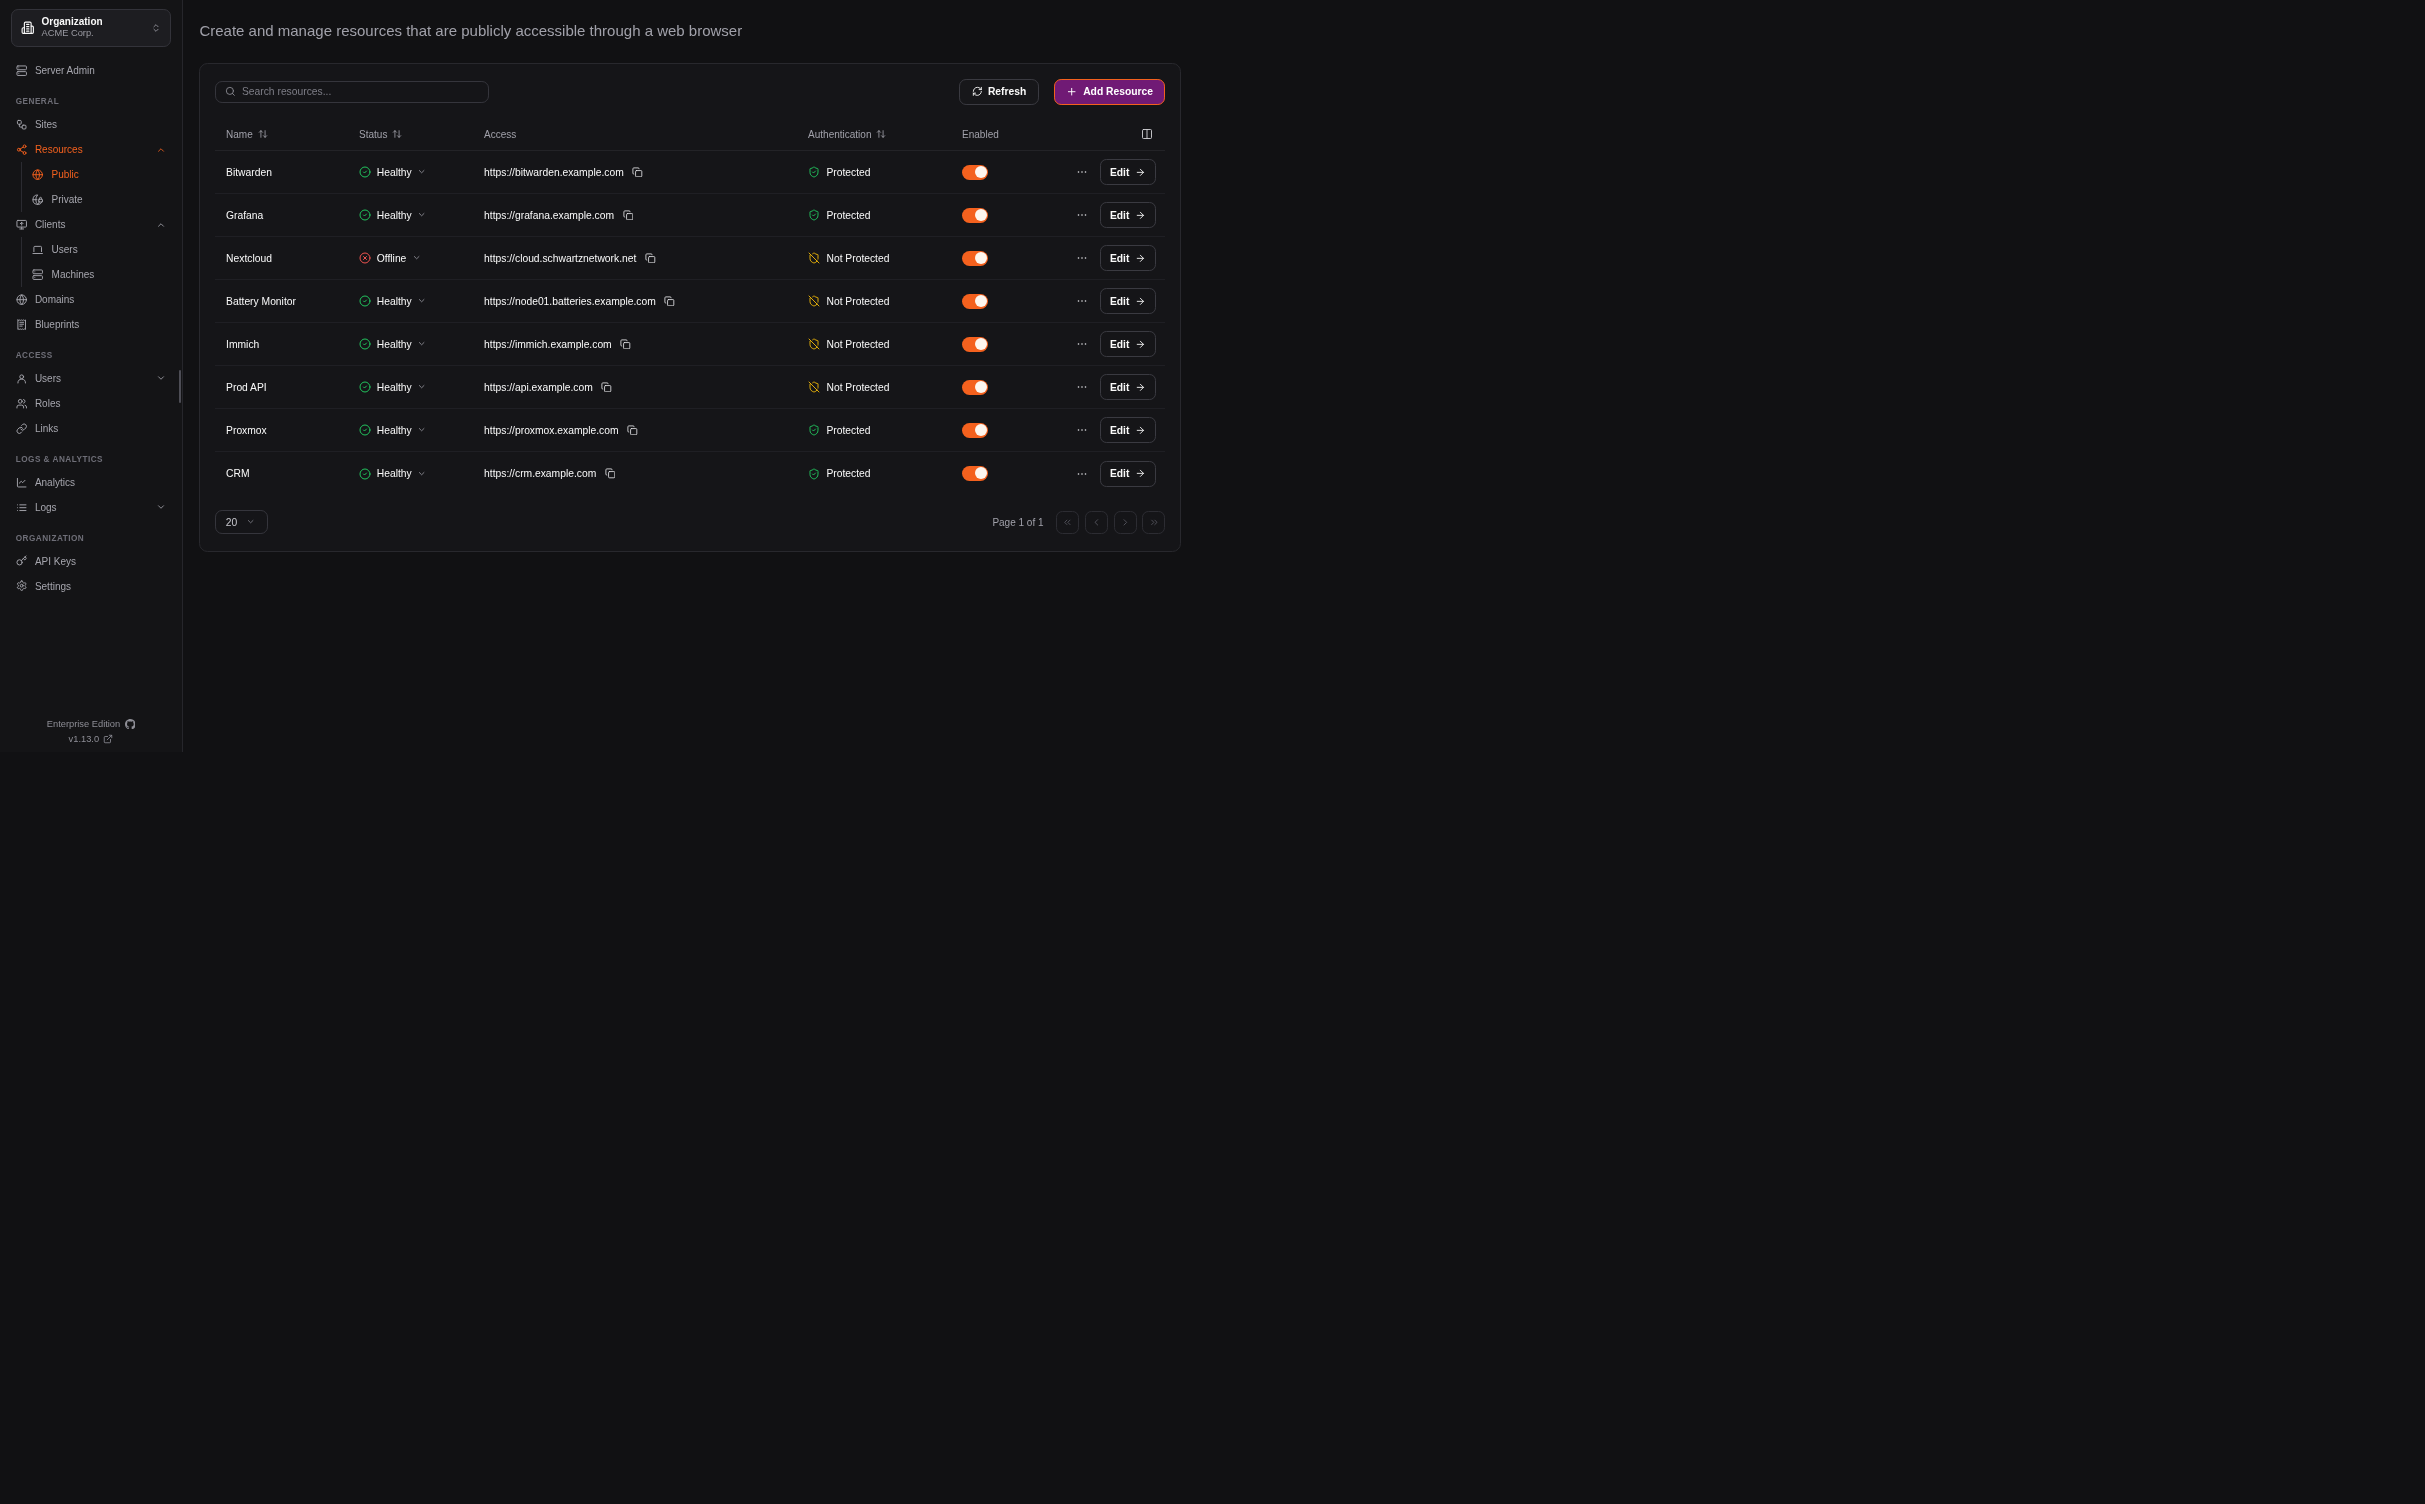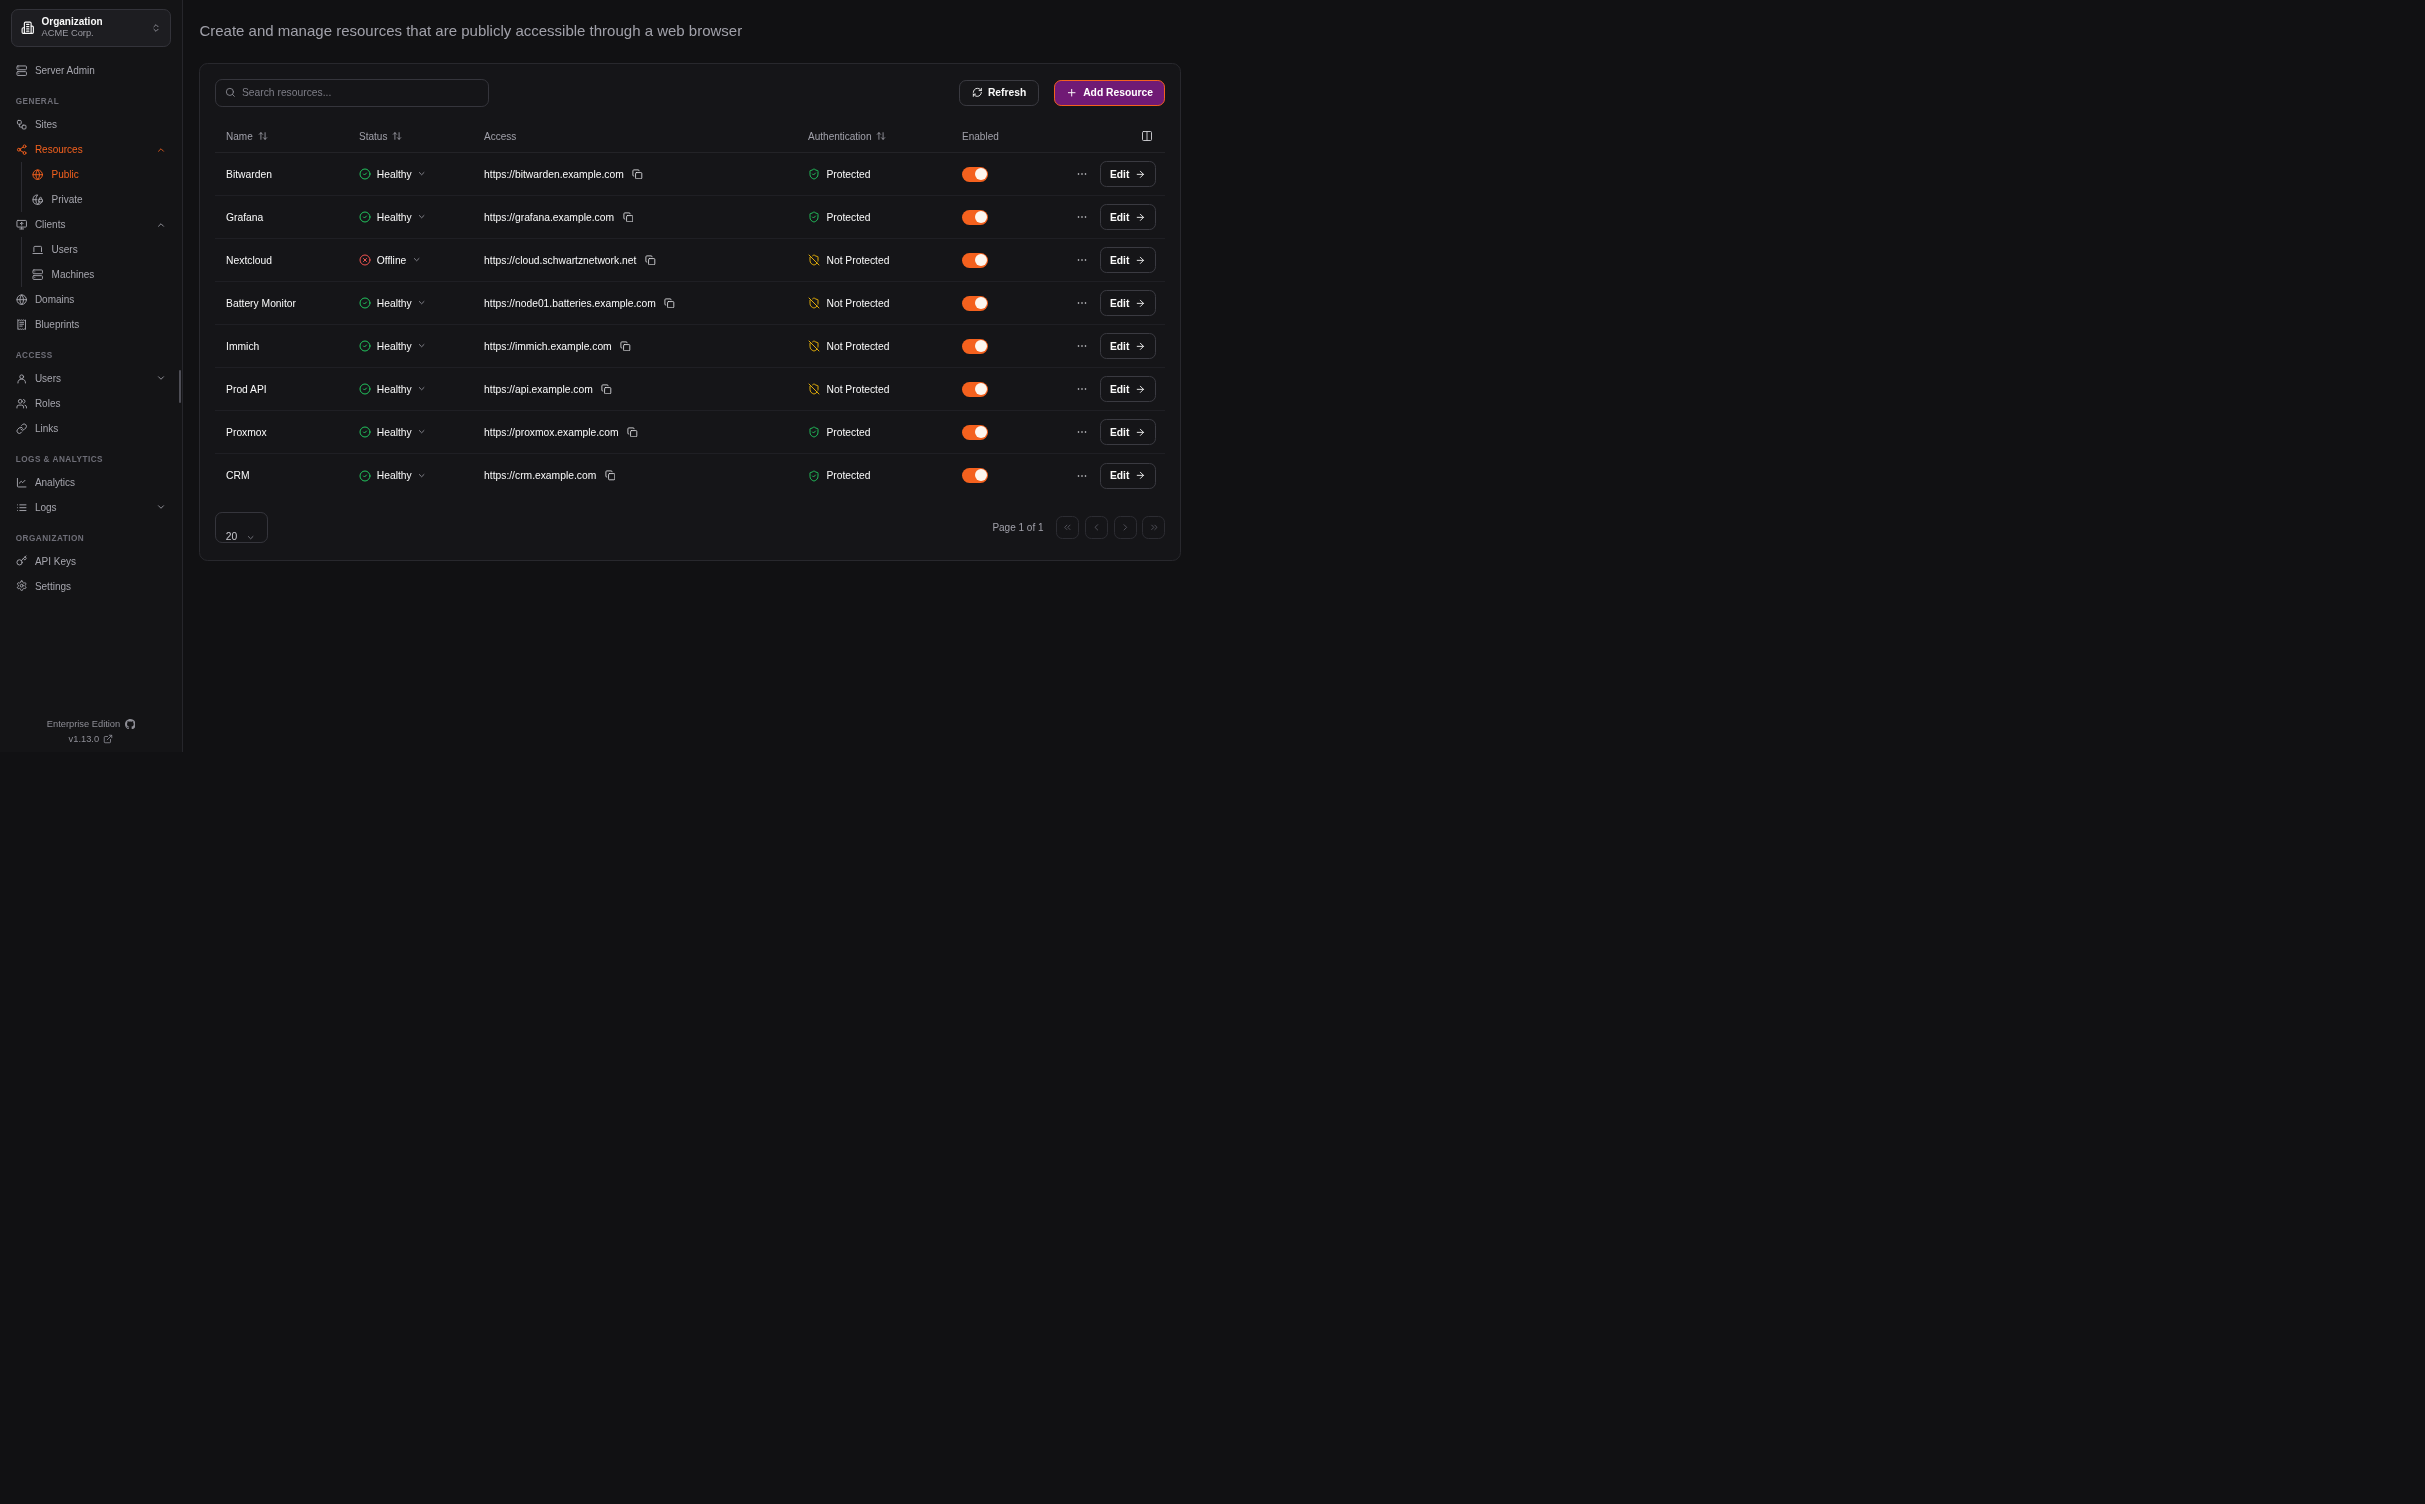--- a/index.html
+++ b/index.html
@@ -53,21 +53,21 @@
   .avatar { width:26px; height:26px; border-radius:50%; background:#232327; border:0.7px solid #3f3f46;
             color:#fafafa; font-weight:bold; font-size:10.7px; display:flex; align-items:center;
             justify-content:center; cursor:pointer; }
 
   .page-title { margin-top:23px; font-size:20px; font-weight:bold; letter-spacing:-0.01em; }
   .page-sub { margin-top:6.4px; font-size:15px; color:#a1a1aa; }
 
   .card { margin-top:23.5px; width:982px; background:#151518; border:0.7px solid #28282d;
           border-radius:8.5px; padding:15px 15px 17px 15px; }
   .toolbar { display:flex; align-items:center; }
-  .search { display:flex; align-items:center; gap:6.4px; width:274px; height:28px;
+  .search { display:flex; align-items:center; gap:6.4px; width:274px; height:22px;
             border:0.7px solid #35353c; border-radius:7.1px; padding:0 8.5px; color:#8b8b93; }
   .search input { flex:1; background:transparent; border:none; outline:none; color:#e4e4e7;
                   font-size:10.3px; font-family:inherit; }
   .search input::placeholder { color:#7e7e87; }
   .toolbar-right { margin-left:auto; display:flex; align-items:center; gap:7.1px; }
   .btn { display:flex; align-items:center; gap:5.7px; height:26px; border-radius:7.1px;
          font-size:10.3px; font-weight:bold; font-family:inherit; cursor:pointer;margin-left:8px; }
   .btn-outline { background:#17171a; border:0.7px solid #3a3a41; color:#fafafa; padding:0 11.4px; }
   .btn-primary { background:#701a75; border:0.7px solid #f4611e; color:#fff; padding:0 11.4px; }
 
@@ -101,21 +101,21 @@
   .cell-actions { display:flex; align-items:center; justify-content:center; gap:10px; }
   .dotsbtn { background:none; border:none; color:#e4e4e7; cursor:pointer; padding:2.8px 1.4px; }
   .dotsbtn .i { width:12px; height:12px; fill:currentColor; stroke:none; }
   .editbtn { display:flex; align-items:center; gap:5.7px; height:26px; padding:0 9.3px;
              background:transparent; border:0.7px solid #3a3a41; border-radius:6.4px;
              color:#fafafa; font-size:10.3px; font-weight:bold; font-family:inherit; cursor:pointer; }
   .editbtn .i { width:10.7px; height:10.7px; }
 
   
   .pager { margin-top:15px; display:flex; align-items:center; }
-  .pagesize { display:flex; align-items:flex-end; gap:8.5px; width:53px; height:31px;
+  .pagesize { display:flex; align-items:center; gap:8.5px; width:53px; height:24px;
               border:0.7px solid #35353c; border-radius:7.1px; padding:0 9.3px;
               background:transparent; color:#c9c9cf; font-size:10.3px; font-family:inherit; cursor:pointer; }
   .pagesize .i { width:9.3px; height:9.3px; color:#8b8b93; }
   .pager-right { margin-left:auto; display:flex; align-items:center; gap:5.7px; }
   .page-info { color:#a1a1aa; margin-right:7.1px; }
   .pgbtn { width:23px; height:23px; border-radius:6.4px; border:0.7px solid #2c2c32;
            background:transparent; color:#55555e; display:flex; align-items:center;
            justify-content:center; cursor:pointer; }
   .pgbtn .i { width:10.7px; height:10.7px; }
 </style>

